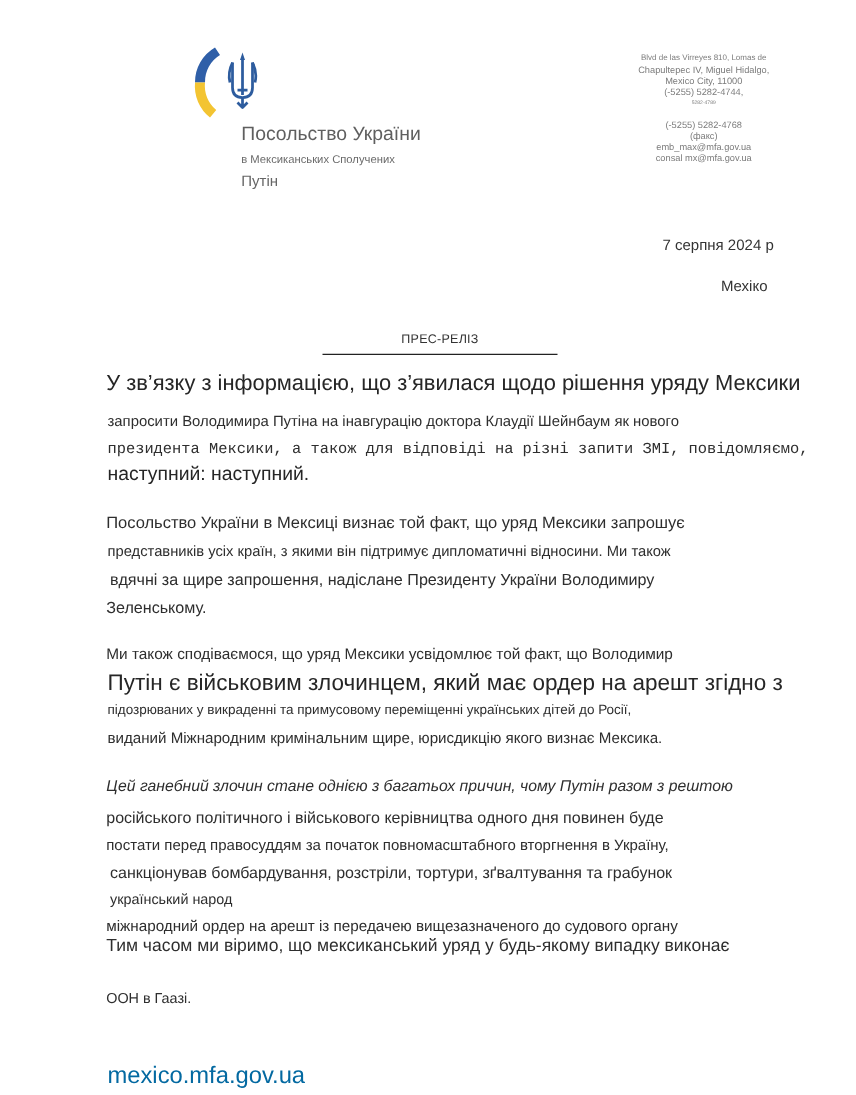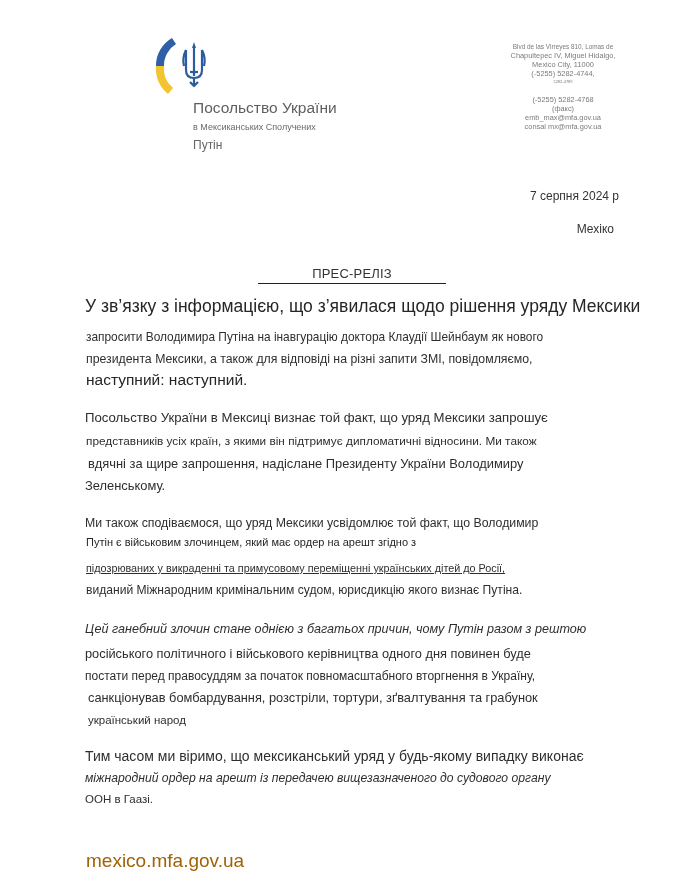--- a/index.html
+++ b/index.html
@@ -41,36 +41,36 @@
     .contacts .gap { height: 9px; }
     .contacts .addr0 { font-size: 6.4px; }
 
     
     .date { right: 66px; top: 189px; font-size: 12px; color: #333; white-space: nowrap; text-align: right; }
     .place { right: 71px; top: 210px; font-size: 12px; color: #333; white-space: nowrap; text-align: right; margin-top: 12px; }
 
     
     .pr-title {
       left: 258px; top: 266px; width: 188px; text-align: center;
-      font-size: 13px; color: #333; letter-spacing: 0.2px;
+      font-size: 10px; color: #333; letter-spacing: 0.2px;
     }
     .pr-line {
       left: 258px; top: 283px; width: 188px; height: 1px;
       background: #222;
     }
 
     
     .line { white-space: nowrap; color: #2e2e2e; }
     .big { font-size: 17.5px; color: #262626; }
     .sm { font-size: 11.5px; }
     .md { font-size: 12.8px; }
 
     .footer {
       left: 86px; top: 850px;
-      font-size: 19px; color: #a16207; white-space: nowrap;
+      font-size: 19px; color: #0369a1; white-space: nowrap;
     }
   </style>
 </head>
 <body>
 
 <div class="abs logo">
   <svg width="70" height="62" viewBox="0 0 70 62">
 
     <path d="M24 2 A32 32 0 0 0 8 30 L16 30 A25 25 0 0 1 28 8 Z" fill="#2f5fa8"></path>
 
@@ -106,36 +106,36 @@
 </div>
 
 <div class="abs date">7 серпня 2024 р</div>
 <div class="abs place">Мехіко</div>
 
 <div class="abs pr-title">ПРЕС-РЕЛІЗ</div>
 <div class="abs pr-line"></div>
 
 <div class="abs line big" style="left:85px; top:296px;">У зв’язку з інформацією, що з’явилася щодо рішення уряду Мексики</div>
 <div class="abs line sm" style="left:86px; top:330px; font-size:11.9px;">запросити Володимира Путіна на інавгурацію доктора Клаудії Шейнбаум як нового</div>
-<div class="abs line sm" style="left:86px; top:352px; font-size:12.3px;">президента Мексики, а також для відповіді на різні запити ЗМІ, повідомляємо,</div>
+<div class="abs line sm" style="left:86px; top:352px; font-size:12.3px;font-family:Liberation Mono, monospace;">президента Мексики, а також для відповіді на різні запити ЗМІ, повідомляємо,</div>
 <div class="abs line" style="left:86px; top:371px; font-size:15.5px; color:#262626;">наступний: наступний.</div>
 
 <div class="abs line md" style="left:85px; top:410px; font-size:13.2px;">Посольство України в Мексиці визнає той факт, що уряд Мексики запрошує</div>
 <div class="abs line sm" style="left:86px; top:434px; font-size:11.8px;">представників усіх країн, з якими він підтримує дипломатичні відносини. Ми також</div>
 <div class="abs line md" style="left:88px; top:456px; font-size:12.9px;">вдячні за щире запрошення, надіслане Президенту України Володимиру</div>
 <div class="abs line md" style="left:85px; top:478px; font-size:12.9px;">Зеленському.</div>
 
 <div class="abs line sm" style="left:85px; top:516px; font-size:12.3px;">Ми також сподіваємося, що уряд Мексики усвідомлює той факт, що Володимир</div>
-<div class="abs line" style="left:86px; top:536px; font-size:11px; color:#262626;">Путін є військовим злочинцем, який має ордер на арешт згідно з</div>
-<div class="abs line sm" style="left:86px; top:562px; font-size:10.8px;text-decoration:underline;">підозрюваних у викраденні та примусовому переміщенні українських дітей до Росії,</div>
-<div class="abs line sm" style="left:86px; top:583px; font-size:12.1px;">виданий Міжнародним кримінальним судом, юрисдикцію якого визнає Путіна.</div>
+<div class="abs line" style="left:86px; top:536px; font-size:18px; color:#262626;">Путін є військовим злочинцем, який має ордер на арешт згідно з</div>
+<div class="abs line sm" style="left:86px; top:562px; font-size:10.8px;">підозрюваних у викраденні та примусовому переміщенні українських дітей до Росії,</div>
+<div class="abs line sm" style="left:86px; top:583px; font-size:12.1px;">виданий Міжнародним кримінальним щире, юрисдикцію якого визнає Мексика.</div>
 
 <div class="abs line md" style="left:85px; top:622px; font-size:12.6px;font-style:italic;">Цей ганебний злочин стане однією з багатьох причин, чому Путін разом з рештою</div>
 <div class="abs line md" style="left:85px; top:646px; font-size:12.8px;">російського політичного і військового керівництва одного дня повинен буде</div>
 <div class="abs line sm" style="left:85px; top:669px; font-size:12.0px;">постати перед правосуддям за початок повномасштабного вторгнення в Україну,</div>
 <div class="abs line md" style="left:88px; top:690px; font-size:12.8px;">санкціонував бомбардування, розстріли, тортури, зґвалтування та грабунок</div>
 <div class="abs line sm" style="left:88px; top:714px; font-size:11.5px;">український народ</div>
 
 <div class="abs line sm" style="left:85px; top:748px; font-size:14px;">Тим часом ми віримо, що мексиканський уряд у будь-якому випадку виконає</div>
-<div class="abs line sm" style="left:85px; top:771px; font-size:12.2px;font-style:italic;">міжнародний ордер на арешт із передачею вищезазначеного до судового органу</div>
+<div class="abs line sm" style="left:85px; top:734px; font-size:12.2px;">міжнародний ордер на арешт із передачею вищезазначеного до судового органу</div>
 <div class="abs line sm" style="left:85px; top:793px; font-size:11.5px;">ООН в Гаазі.</div>
 
 <div class="abs footer">mexico.mfa.gov.ua</div>
 
 </body></html>

